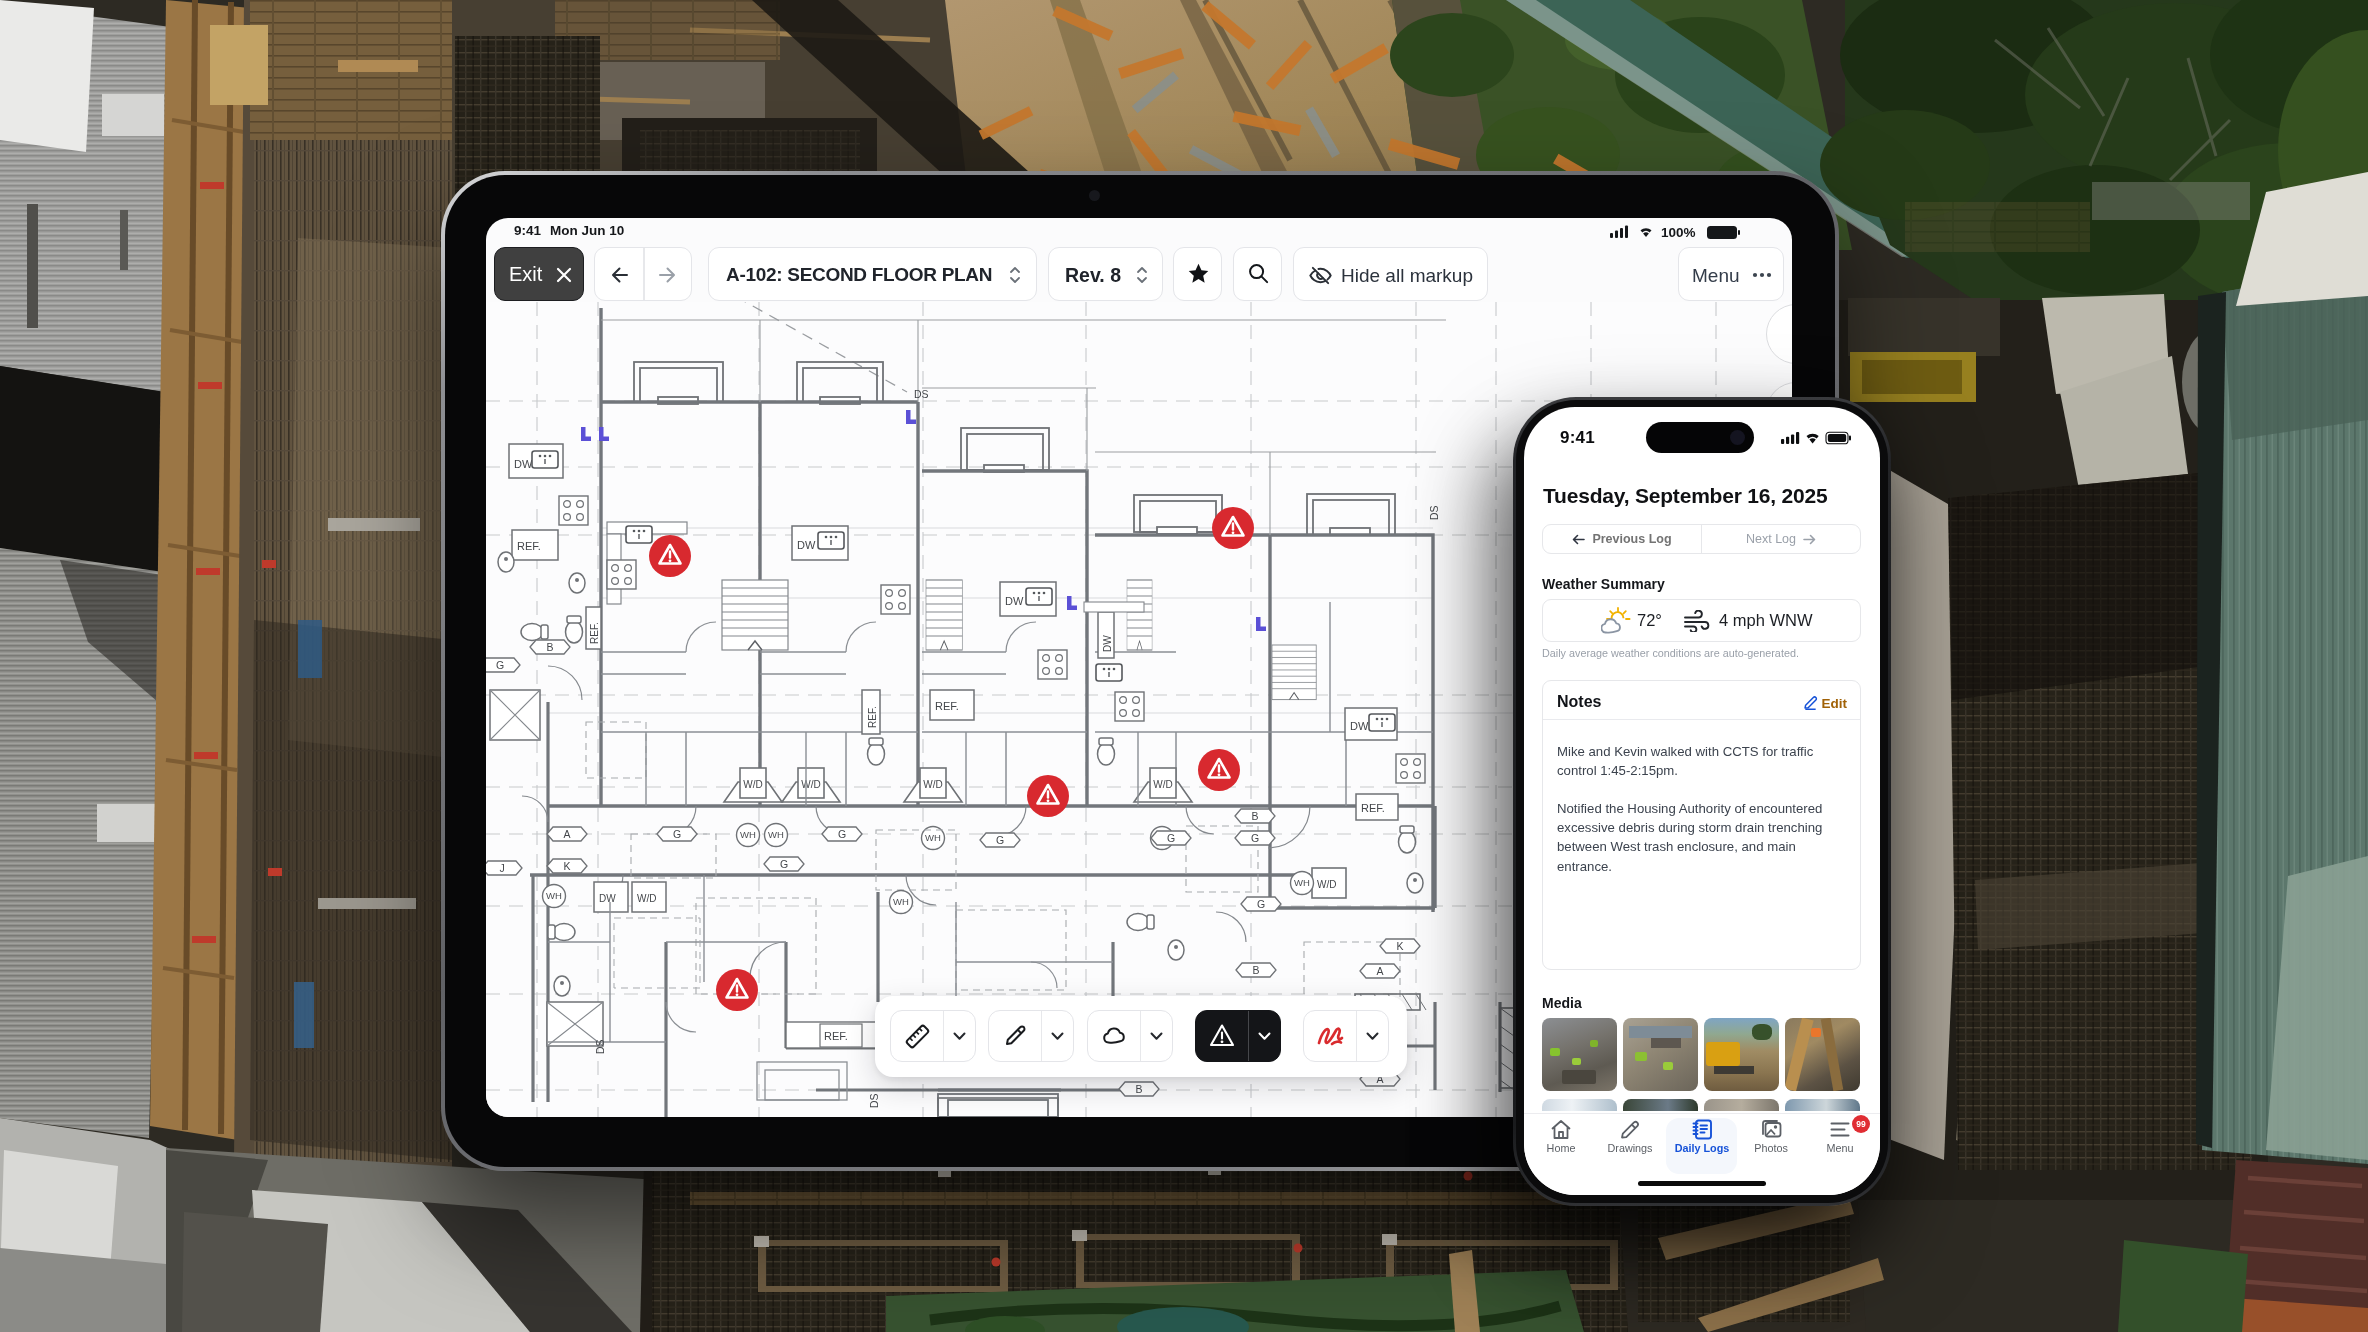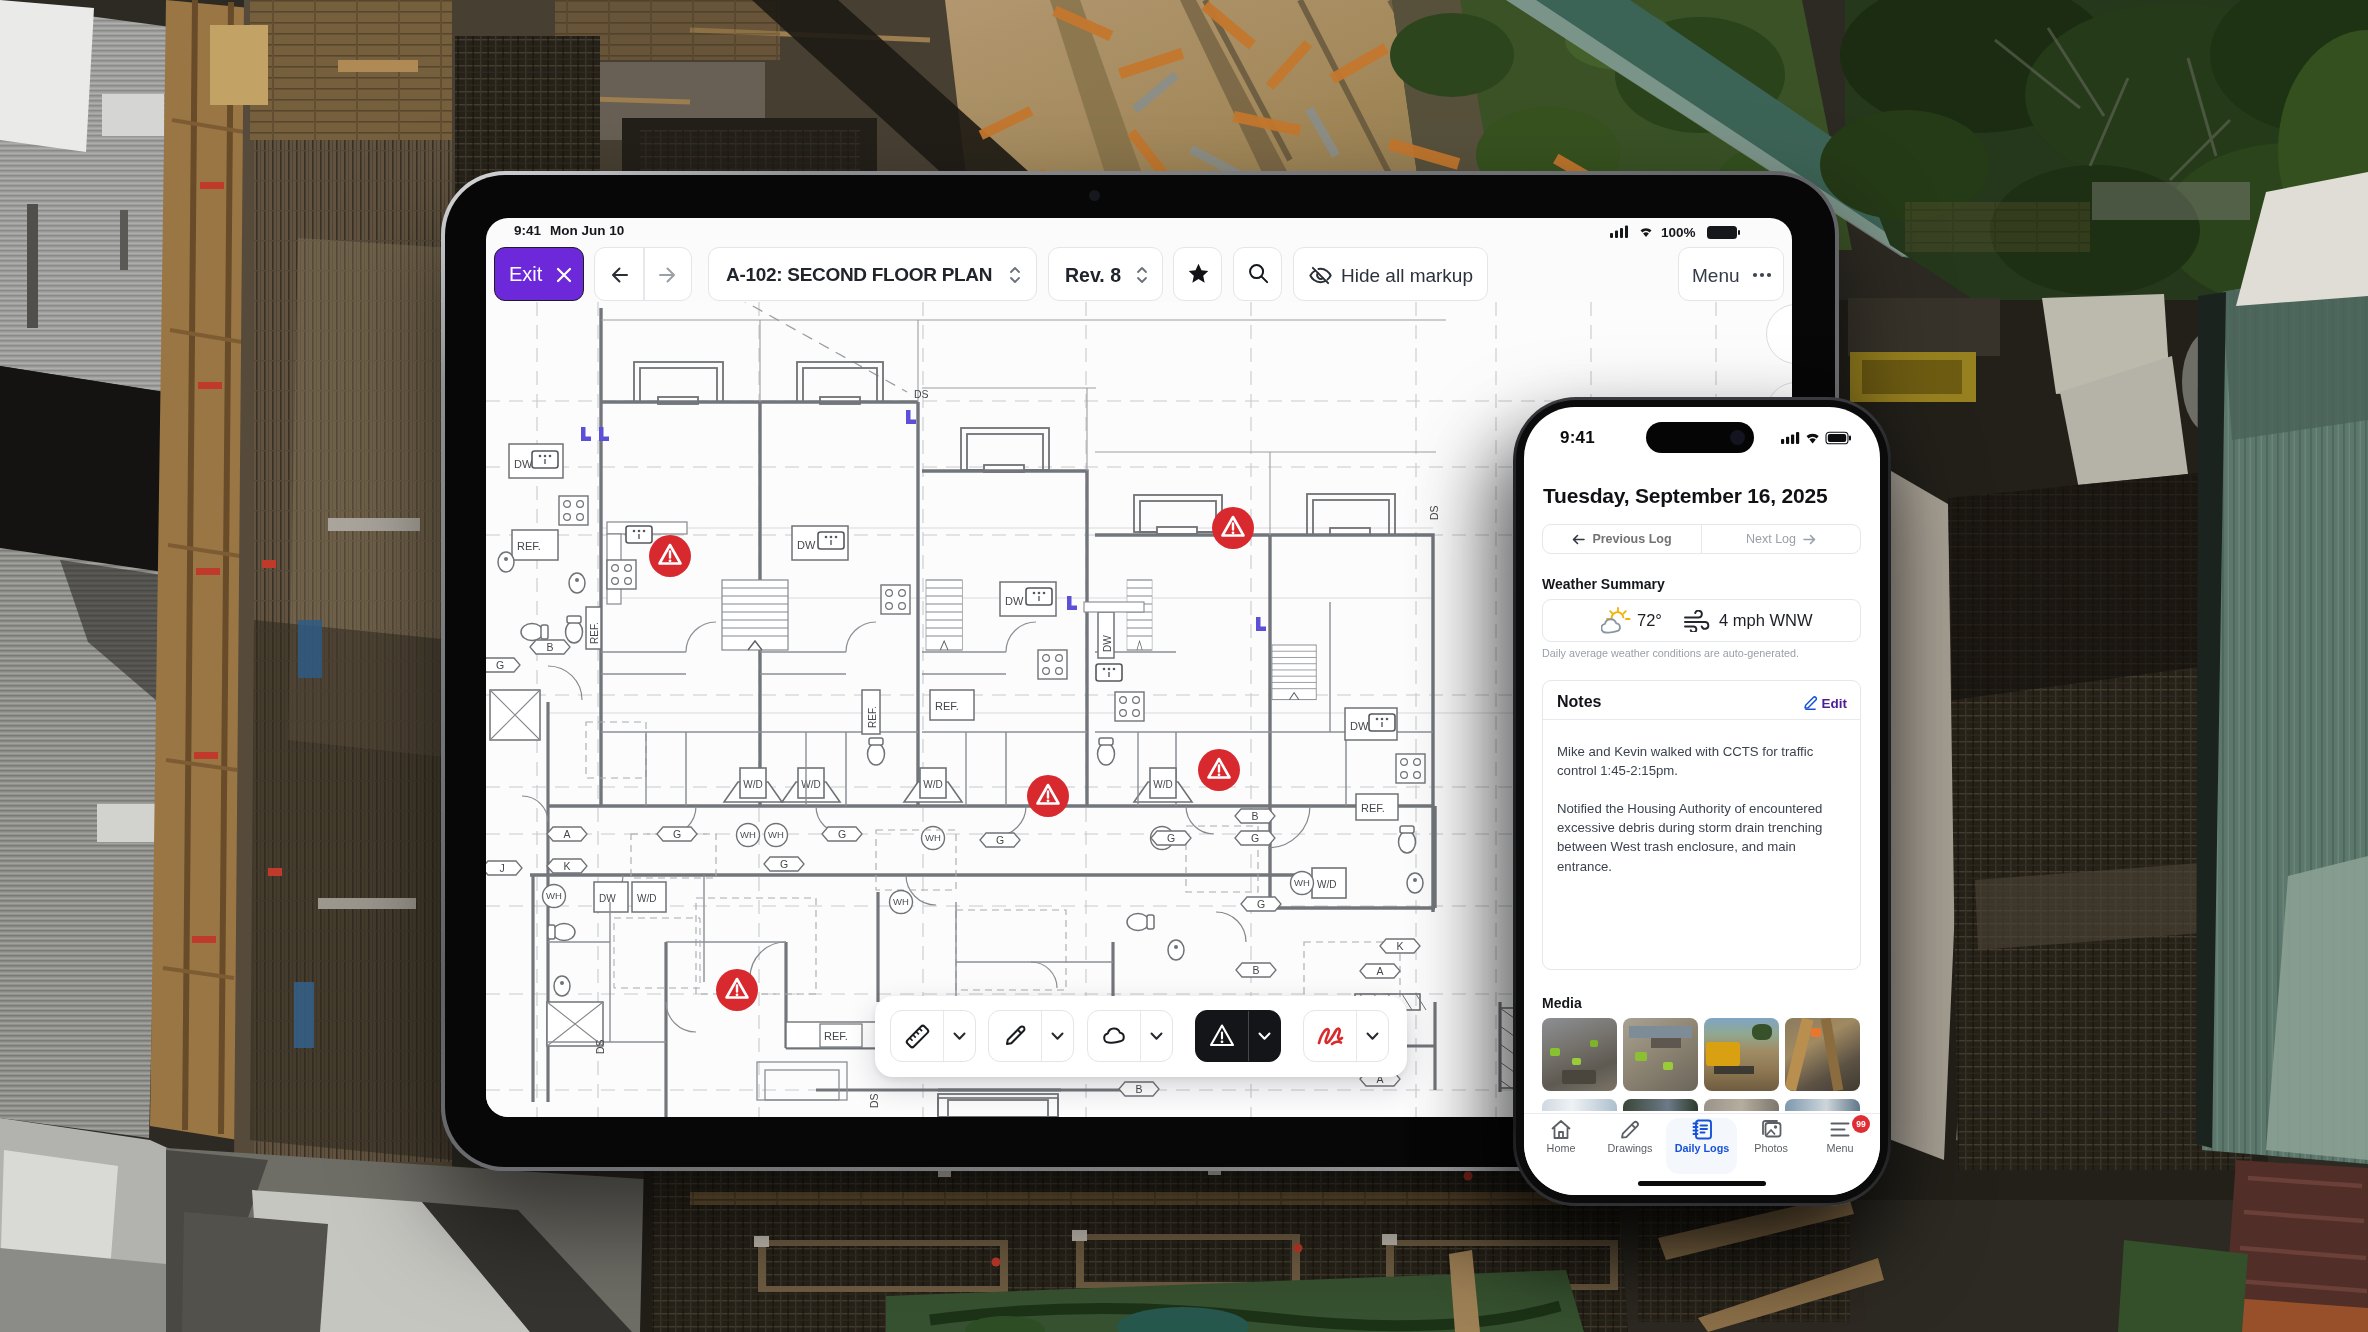--- a/index.html
+++ b/index.html
@@ -10,21 +10,21 @@
   
   .ipad { position:absolute; left:441px; top:171px; width:1398px; height:1000px; border-radius:64px;
           background:linear-gradient(150deg,#d8d9db 0%,#8e8f93 12%,#606165 45%,#808185 80%,#bdbec0 100%);
           box-shadow:0 50px 100px rgba(0,0,0,.55); }
   .ipad-inner { position:absolute; inset:4px; border-radius:60px; background:#070708; }
   .ipad-cam { position:absolute; left:648px; top:19px; width:11px; height:11px; border-radius:50%; background:#17181d; }
   .ipad-screen { position:absolute; left:45px; top:47px; width:1306px; height:899px; border-radius:22px; background:#fbfbfc; overflow:hidden; }
   .ipad-status { position:absolute; top:3px; left:0; width:100%; height:22px; font-size:13.5px; font-weight:700; color:#15171a; }
   .ipad-toolbar { position:absolute; top:29px; left:0; width:100%; height:54px; }
   .tb { position:absolute; top:0; height:54px; background:#fff; border:1.5px solid #e4e5e9; border-radius:11px; }
-  .tb-dark { background:#6d28d9; border-color:#1d1e21; }
+  .tb-dark { background:#404040; border-color:#1d1e21; }
   .planwrap { position:absolute; left:0; top:84px; width:1306px; height:815px; }
   
   .mk { position:absolute; left:389px; top:778px; width:532px; height:81px; background:#fff; border-radius:18px;
         box-shadow:0 10px 30px rgba(20,20,30,.16), 0 2px 6px rgba(20,20,30,.08); }
   .mkg { position:absolute; top:14px; height:52px; border:1.5px solid #e4e5e9; border-radius:12px; background:#fff; display:flex; }
   .mkg .ic { width:53px; height:100%; display:flex; align-items:center; justify-content:center; border-right:1.5px solid #e7e8eb; }
   .mkg .ch { width:31px; height:100%; display:flex; align-items:center; justify-content:center; }
   .mkg-dark { background:#141518; border-color:#141518; }
   .mkg-dark .ic { border-right-color:#46474b; }
   
@@ -1061,21 +1061,21 @@
       </svg>
       <span style="position:absolute;left:176px;top:11px;font-size:16.5px;font-weight:500;color:#1c1f24;">4 mph WNW</span>
     </div>
 
     <div class="ph-caption">Daily average weather conditions are auto-generated.</div>
 
     <div class="ph-card" style="top:273px;height:290px;">
 
       <div style="position:absolute;left:14px;top:12px;font-size:16px;font-weight:700;color:#111318;">Notes</div>
 
-      <div style="position:absolute;right:13px;top:14px;font-size:13.5px;font-weight:700;color:#4c1d95;">
+      <div style="position:absolute;right:13px;top:14px;font-size:13.5px;font-weight:700;color:#a16207;">
         <svg width="15" height="15" viewBox="0 0 16 16" style="vertical-align:-2px;margin-right:4px;">
               <path d="M2.2 13.8 L2.8 10.9 L11 2.7 a1.9 1.9 0 0 1 2.7 2.7 L5.5 13.6 L2.2 13.8 Z" fill="none" stroke="#1652d8" stroke-width="1.6" stroke-linejoin="round"></path>
               <path d="M2.5 15.2 h11" stroke="#1652d8" stroke-width="1.6"></path>
             </svg>Edit
       </div>
       <div style="position:absolute;left:0;top:38px;width:100%;height:1px;background:#e9eaee;"></div>
 
       <div class="ph-body" style="position:absolute;left:14px;top:61px;">Mike and Kevin walked with CCTS for traffic<br>control 1:45-2:15pm.</div>
 
       <div class="ph-body" style="position:absolute;left:14px;top:118px;">Notified the Housing Authority of encountered<br>excessive debris during storm drain trenching<br>between West trash enclosure, and main<br>entrance.</div>

